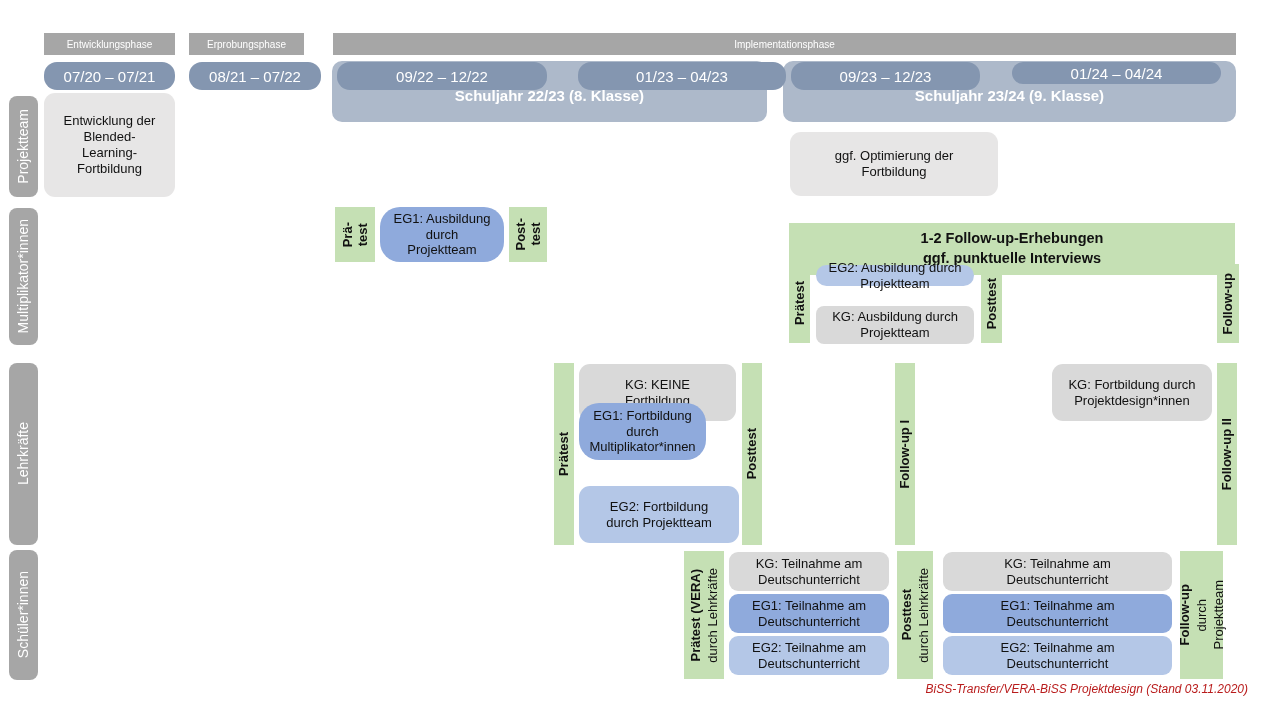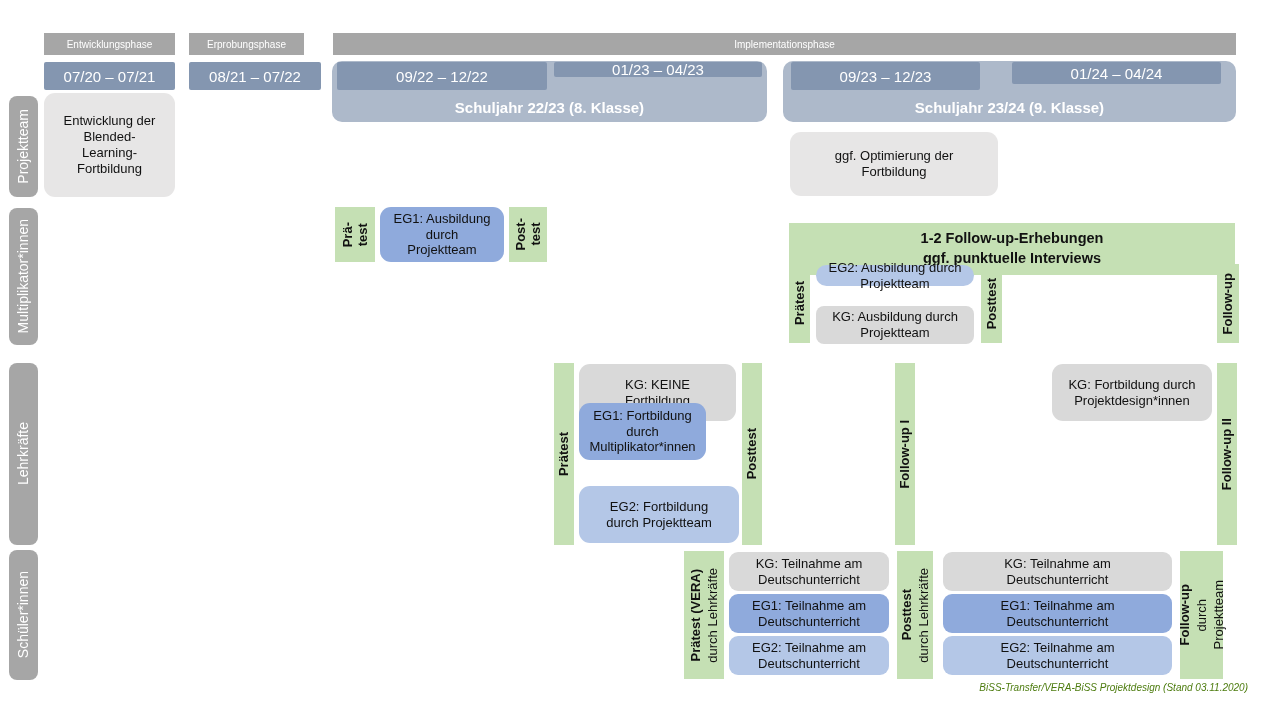--- a/index.html
+++ b/index.html
@@ -1,37 +1,37 @@
 <!DOCTYPE html>
 <html><head>
 <meta charset="utf-8">
 <style>
   html,body{margin:0;padding:0;background:#fff;}
   .canvas{position:relative;width:1280px;height:720px;background:#ffffff;
           font-family:"Liberation Sans",sans-serif;overflow:hidden;}
   .abs{position:absolute;box-sizing:border-box;}
   .flexc{display:flex;align-items:center;justify-content:center;text-align:center;}
   .phase{background:#a6a6a6;color:#ffffff;font-size:10px;}
-  .pill{background:#8496b0;color:#ffffff;font-size:15px;border-radius:2px;}
+  .pill{background:#8496b0;color:#ffffff;font-size:15px;border-radius:13px;}
   .band{background:#adb9ca;color:#ffffff;font-weight:700;font-size:15px;border-radius:10px;
-        display:flex;align-items:flex-end;justify-content:center;padding-bottom:6px;}
+        display:flex;align-items:flex-end;justify-content:center;padding-bottom:18px;}
   .rowbar{background:#a6a6a6;color:#ffffff;font-size:14px;border-radius:8px;}
   .box{font-size:13px;line-height:1.22;white-space:pre-line;color:#111;border-radius:11px;}
   .graybox{background:#e7e6e6;}
   .kg{background:#d9d9d9;}
-  .eg1{background:#8faadc;}
+  .eg1{background:#8faadc;border-radius:20px;}
   .eg2{background:#b4c7e7;}
   .green{background:#c5e0b4;color:#111;}
   .vt{writing-mode:vertical-rl;transform:rotate(180deg);white-space:pre-line;
       text-align:center;line-height:1.18;}
   .b{font-weight:700;}
   .f13{font-size:13px;}
   .gap2{gap:2px;}
   .bigGreen{font-size:14.5px;font-weight:700;line-height:1.35;white-space:pre-line;color:#111;margin-top:15px;}
-  .caption{font-style:italic;font-size:10px;color:#4d7c0f;white-space:nowrap;}
+  .caption{font-style:italic;font-size:12px;color:#b91c1c;white-space:nowrap;}
 </style>
 </head>
 <body>
 
 <div class="canvas">
 
   <div class="abs rowbar flexc" style="left:9px;top:96px;width:29px;height:101px">
     <span class="vt">Projektteam</span>
   </div>
   <div class="abs rowbar flexc" style="left:9px;top:208px;width:29px;height:137px">
@@ -47,21 +47,21 @@
   <div class="abs phase flexc" style="left:44px;top:33px;width:131px;height:22px">Entwicklungsphase</div>
   <div class="abs phase flexc" style="left:189px;top:33px;width:115px;height:22px">Erprobungsphase</div>
   <div class="abs phase flexc" style="left:333px;top:33px;width:903px;height:22px">Implementationsphase</div>
 
   <div class="abs band" style="left:332px;top:61px;width:435px;height:61px">Schuljahr 22/23 (8. Klasse)</div>
   <div class="abs band" style="left:783px;top:61px;width:453px;height:61px">Schuljahr 23/24 (9. Klasse)</div>
 
   <div class="abs pill flexc" style="left:44px;top:62px;width:131px;height:28px">07/20 – 07/21</div>
   <div class="abs pill flexc" style="left:189px;top:62px;width:132px;height:28px">08/21 – 07/22</div>
   <div class="abs pill flexc" style="left:337px;top:62px;width:210px;height:28px">09/22 – 12/22</div>
-  <div class="abs pill flexc" style="left:554px;top:62px;width:208px;height:15px">01/23 – 04/23</div>
+  <div class="abs pill flexc" style="left:578px;top:62px;width:208px;height:28px">01/23 – 04/23</div>
   <div class="abs pill flexc" style="left:791px;top:62px;width:189px;height:28px">09/23 – 12/23</div>
   <div class="abs pill flexc" style="left:1012px;top:62px;width:209px;height:22px">01/24 – 04/24</div>
 
   <div class="abs box graybox flexc" style="left:44px;top:93px;width:131px;height:104px">Entwicklung der
 Blended-
 Learning-
 Fortbildung</div>
   <div class="abs box graybox flexc" style="left:790px;top:132px;width:208px;height:64px">ggf. Optimierung der
 Fortbildung</div>
 

